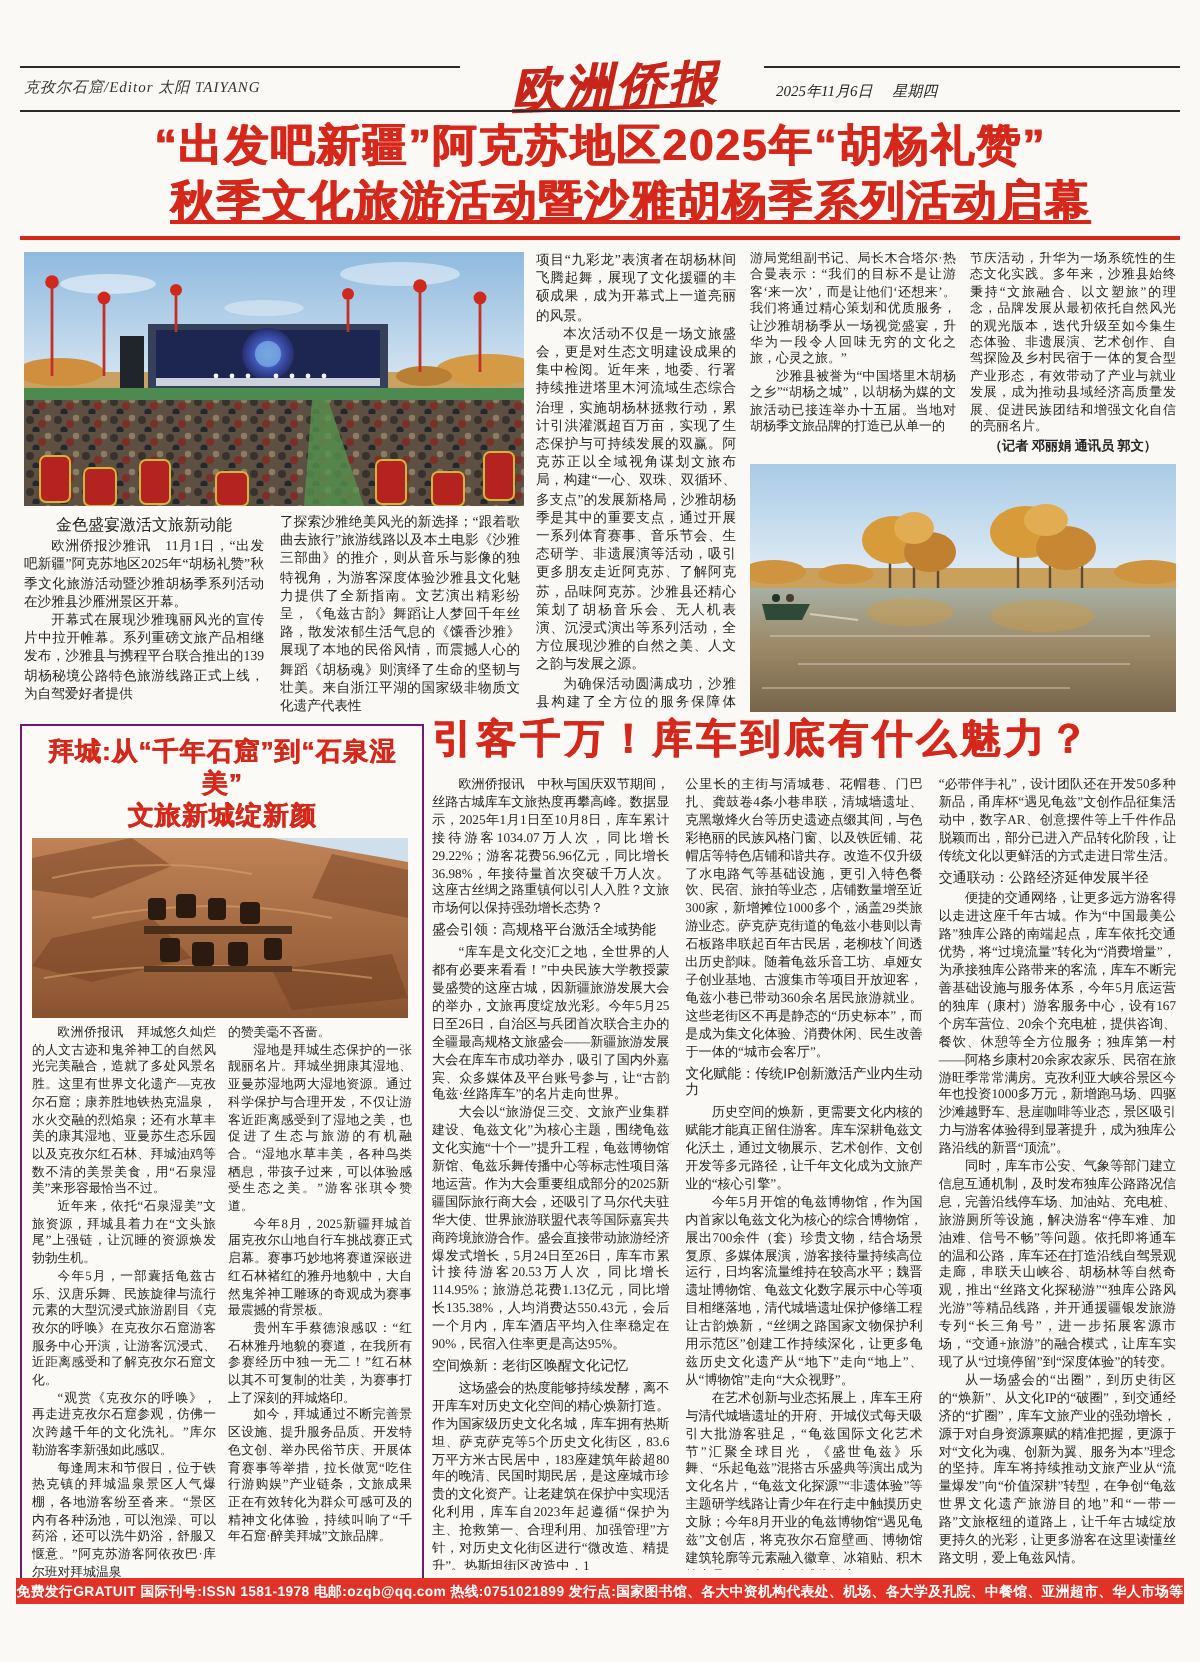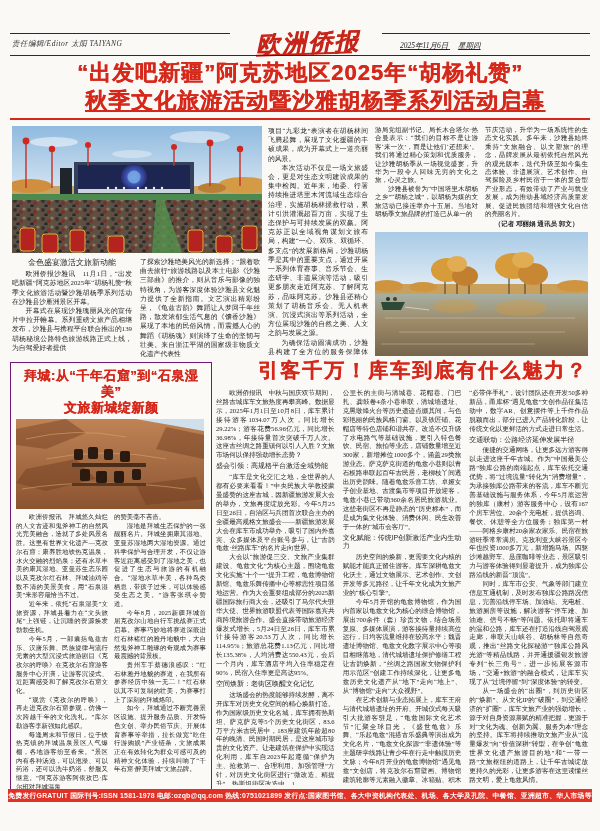--- a/index.html
+++ b/index.html
@@ -39,45 +39,45 @@
   .a1-sub .byline{font-size:6.6px;}
   
   .box2{border:1px solid #701a75;background:#fbfaf6;padding:5px 5px 3px;}
   .h2-red{color:#d5281b;font-family:"Liberation Sans",sans-serif;font-weight:900;
           font-size:13px;line-height:16px;text-align:center;letter-spacing:.5px;
           text-shadow:.4px 0 #d5281b;}
   .a2-cols{display:flex;gap:6px;margin-top:4px;}
   .a2-cols .col{flex:1;font-size:6.4px;line-height:8.7px;overflow:hidden;height:280px;}
   
   .h3-red{color:#d5281b;font-family:"Liberation Sans",sans-serif;font-weight:900;
-          font-size:20px;line-height:24px;text-align:right;letter-spacing:2px;
+          font-size:20px;line-height:24px;text-align:left;letter-spacing:2px;
           text-shadow:.5px 0 #d5281b;}
   .a3-cols{display:flex;gap:8px;margin-top:7px;}
   .a3-cols .col{flex:1;font-size:6.6px;line-height:8.9px;overflow:hidden;height:396px;}
   .a3-cols .subhead{font-size:7px;}
   
   .photo{display:block;}
   
   .footer-bar{background:#e03226;color:#ffffff;display:flex;align-items:center;
      justify-content:center;font-family:"Liberation Sans",sans-serif;
      font-weight:bold;font-size:6.9px;letter-spacing:.2px;white-space:nowrap;}
 </style>
 </head>
 <body>
 
 <div class="sheet">
 
   <div class="abs rule-black" style="left:10px;top:33px;width:220px;"></div>
   <div class="abs rule-black" style="left:382px;top:33px;width:208px;"></div>
-  <div class="abs editor-line" style="left:12px;top:39px;">责任编辑/Editor 太阳 TAIYANG</div>
+  <div class="abs editor-line" style="left:12px;top:39px;">克孜尔石窟/Editor 太阳 TAIYANG</div>
 
   <div class="abs logo" style="left:256px;top:27px;">欧洲侨报</div>
   <div class="abs logo-underline" style="left:256px;top:53px;width:96px;"></div>
 
-  <div class="abs date-line" style="left:400px;top:41px;text-decoration:underline;">
+  <div class="abs date-line" style="left:388px;top:41px;">
     <span>2025年11月6日</span>
     <span style="margin-left:8px;">星期四</span>
   </div>
   <div class="abs rule-black" style="left:10px;top:55px;width:580px;"></div>
 
   <div class="abs main-headline" style="left:10px;top:59px;">“出发吧新疆”阿克苏地区2025年“胡杨礼赞”</div>
   <div class="abs main-headline" style="left:25px;top:87px;text-decoration:underline;">秋季文化旅游活动暨沙雅胡杨季系列活动启幕</div>
   <div class="abs red-rule" style="left:10px;top:118px;width:580px;"></div>
 
   <div class="abs a1" style="left:12px;top:126px;width:250px;">

